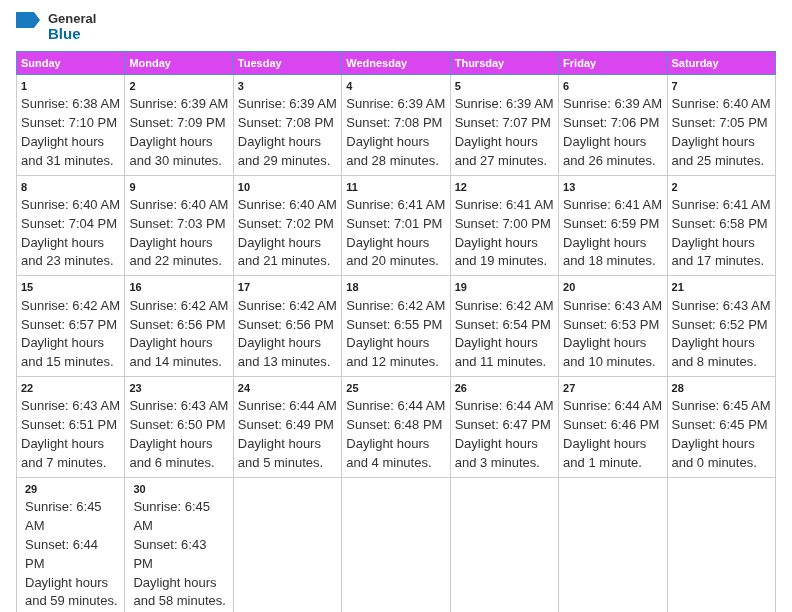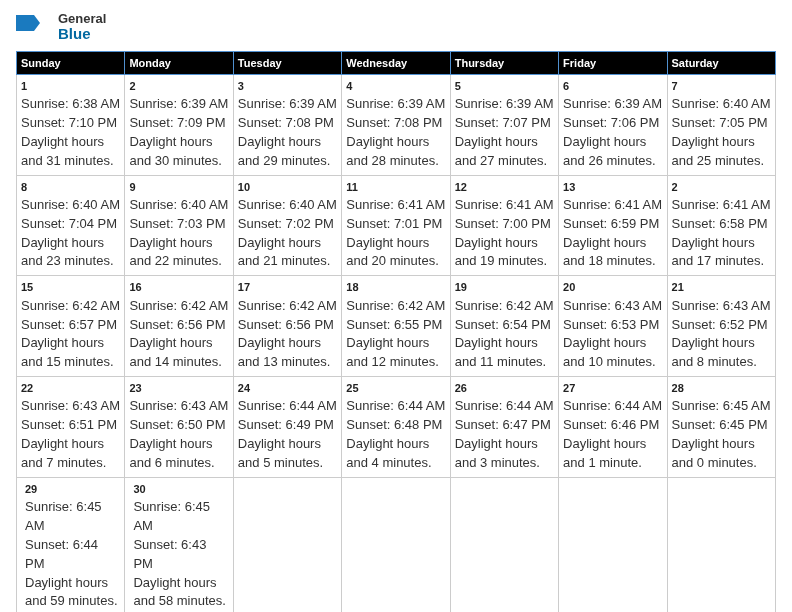--- a/index.html
+++ b/index.html
@@ -33,21 +33,21 @@
     .location {
       font-size: 14px;
       color: #444;
     }
     .calendar {
       width: 100%;
       border-collapse: collapse;
       font-size: 9.5px;
     }
     .calendar th {
-      background: #000000;
+      background: #d946ef;
       color: #fff;
       padding: 5px 4px;
       text-align: left;
       font-size: 11px;
       font-weight: bold;
       border: 1px solid #5090d0;
     }
     .calendar td {
       vertical-align: top;
       padding: 4px 4px;
@@ -83,21 +83,21 @@
       align-items: center;
       gap: 6px;
     }
   </style>
 </head>
 <body>
 
 <div class="page">
   <div class="header">
     <div class="logo-wrapper">
-        <div style="display: flex; align-items: flex-end; gap: 18px;">
+        <div style="display: flex; align-items: flex-start; gap: 8px;">
           <svg width="24" height="28" viewBox="0 0 24 28">
             <polygon points="0,0 18,0 24,8 18,16 0,16" fill="#1a7abf"></polygon>
           </svg>
           <div style="line-height: 1.1;">
             <div style="font-size: 13px; font-weight: bold; color: rgb(51, 51, 51);">General</div>
             <div style="font-size: 15px; font-weight: bold; color: #0369a1;">Blue</div>
           </div>
         </div>
       </div>
     <div class="title-block">

